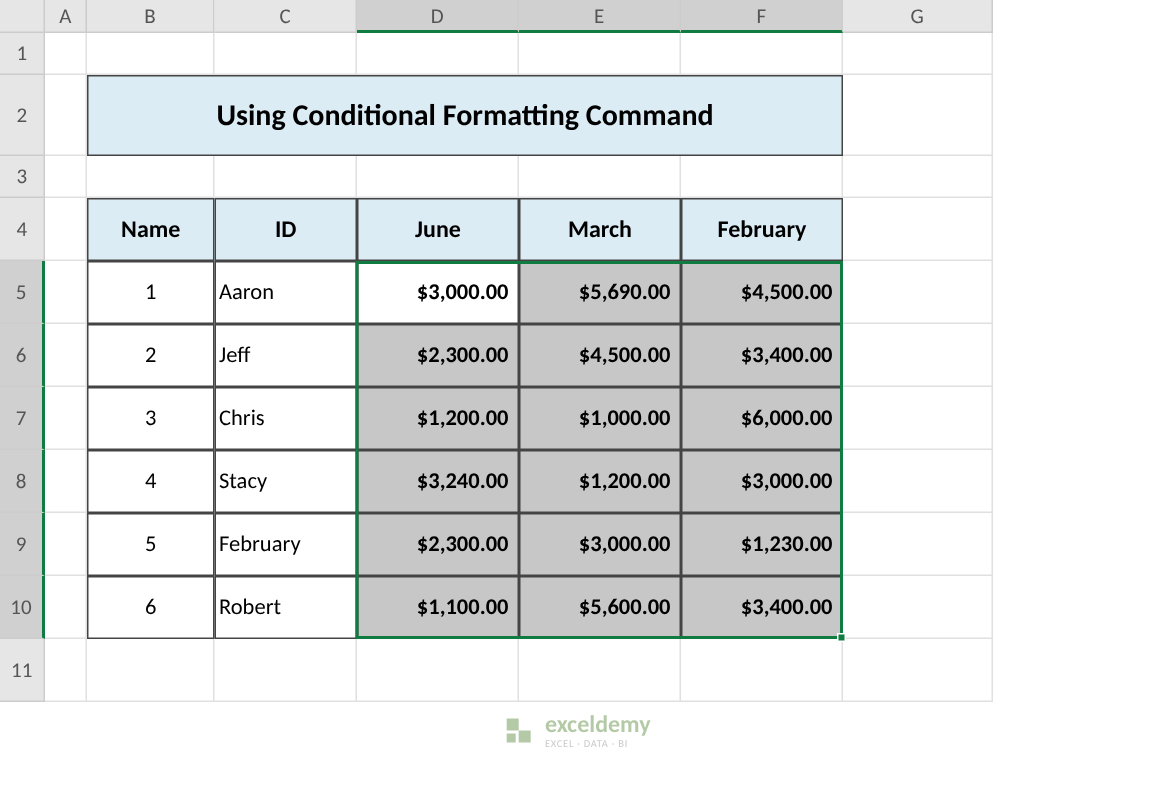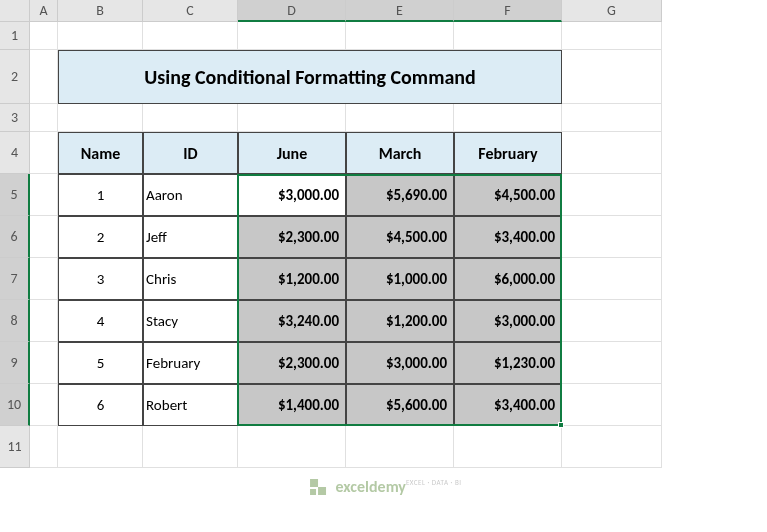--- a/index.html
+++ b/index.html
@@ -132,20 +132,21 @@
       align-items: center;
       gap: 6px;
       opacity: 0.45;
     }
     .watermark svg {
       width: 24px;
       height: 24px;
     }
     .watermark-text {
       display: flex;
+      flex-direction: column;
       line-height: 1;
     }
     .watermark-main {
       font-size: 16px;
       font-weight: bold;
       color: #5a8a3a;
     }
     .watermark-sub {
       font-size: 7px;
       color: #888;
@@ -240,21 +241,21 @@
   <div class="cell row-9 table-cell name-cell">February</div>
   <div class="cell row-9 table-cell money-cell selected-cell">$2,300.00</div>
   <div class="cell row-9 table-cell money-cell selected-cell">$3,000.00</div>
   <div class="cell row-9 table-cell money-cell selected-cell">$1,230.00</div>
   <div class="cell row-9"></div>
 
   <div class="row-header row-10 selected">10</div>
   <div class="cell row-10"></div>
   <div class="cell row-10 table-cell id-cell">6</div>
   <div class="cell row-10 table-cell name-cell">Robert</div>
-  <div class="cell row-10 table-cell money-cell selected-cell">$1,400.00</div>
+  <div class="cell row-10 table-cell money-cell selected-cell">$1,100.00</div>
   <div class="cell row-10 table-cell money-cell selected-cell">$5,600.00</div>
   <div class="cell row-10 table-cell money-cell selected-cell">$3,400.00</div>
   <div class="cell row-10"></div>
 
   <div class="row-header row-11">11</div>
   <div class="cell row-11"></div>
   <div class="cell row-11"></div>
   <div class="cell row-11"></div>
   <div class="cell row-11"></div>
   <div class="cell row-11"></div>

